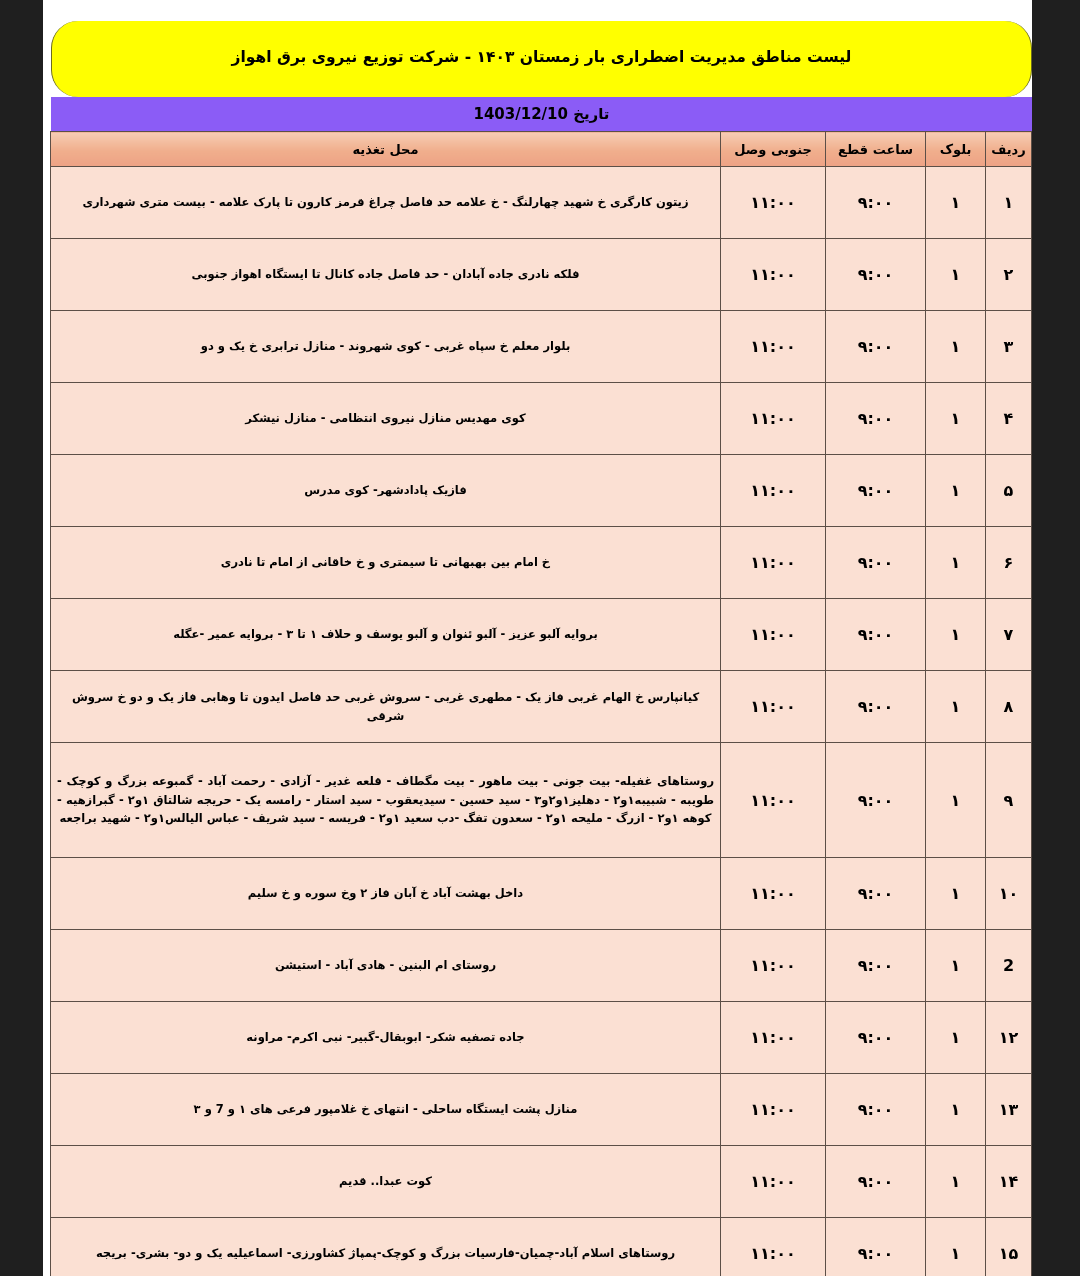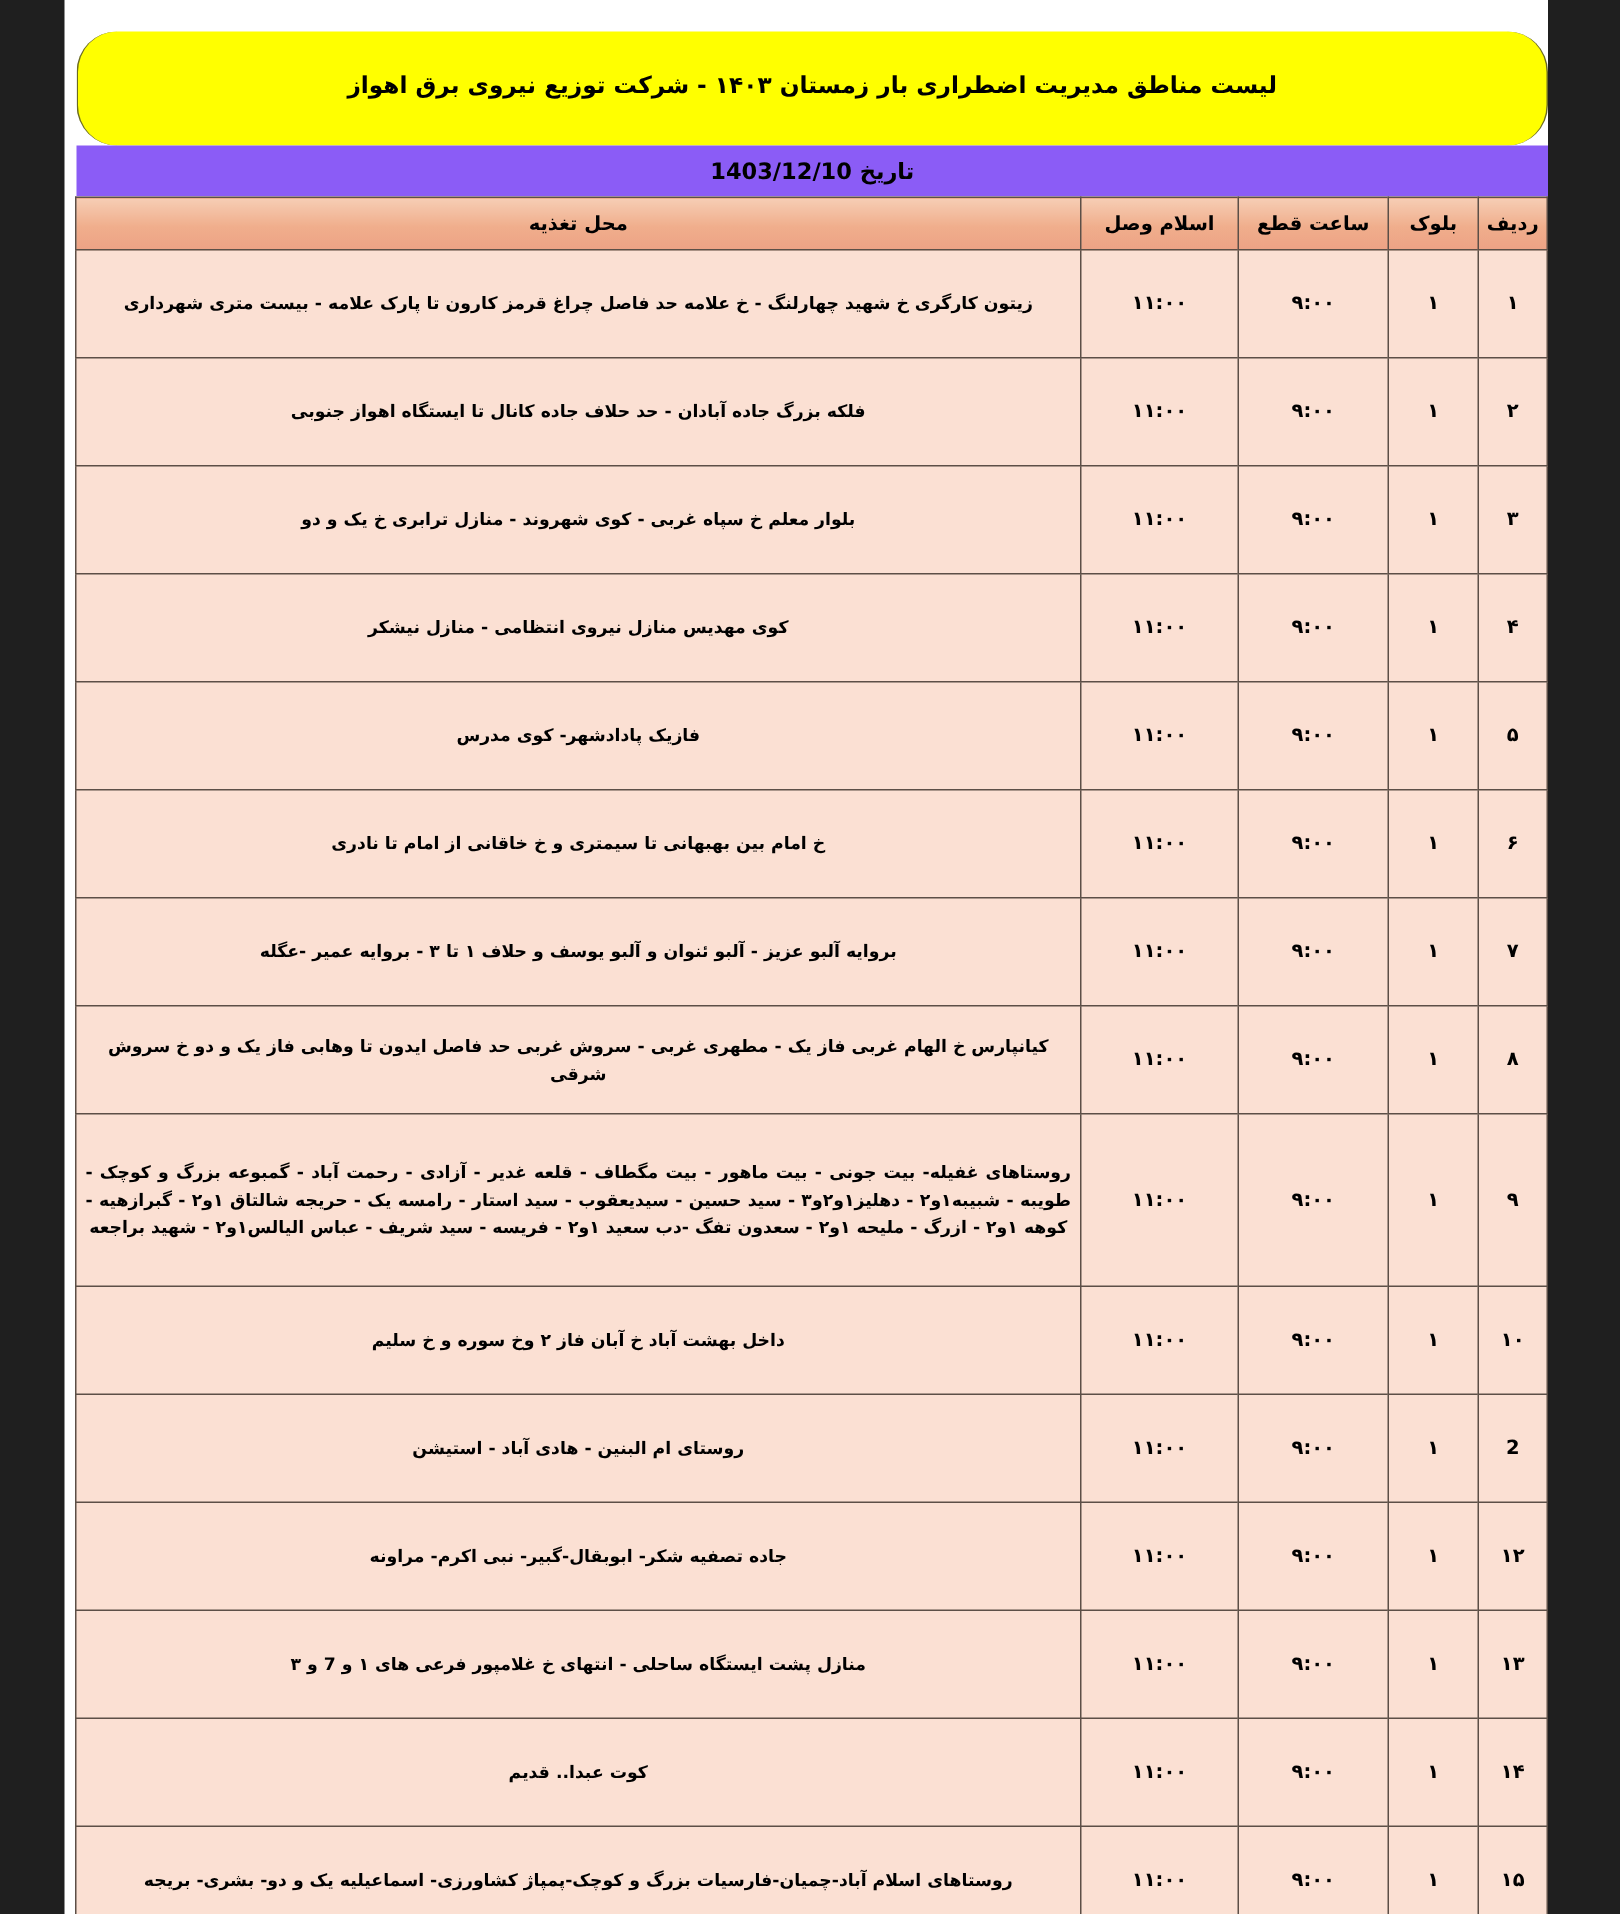--- a/index.html
+++ b/index.html
@@ -111,21 +111,21 @@
   }
   td.c-loc.multi { text-align: justify; text-align-last: center; }
 
   
   .col-radif  { width: 46px; }
   .col-block  { width: 60px; }
   .col-ghat   { width: 100px; }
   .col-vasl   { width: 105px; }
   .col-loc    { width: 670px; }
 
-  .num { font-size: 13px; }
+  .num { font-size: 16px; }
 </style>
 </head>
 <body>
 
 <div class="screen">
   <div class="page-sheet"></div>
 
   <div class="doc">
 
     <div class="title-bar">لیست مناطق مدیریت اضطراری بار زمستان ۱۴۰۳ - شرکت توزیع نیروی برق اهواز</div>
@@ -140,38 +140,38 @@
         <col class="col-block">
         <col class="col-ghat">
         <col class="col-vasl">
         <col class="col-loc">
       </colgroup>
       <thead>
         <tr>
           <th>ردیف</th>
           <th>بلوک</th>
           <th>ساعت قطع</th>
-          <th>اسلام وصل</th>
+          <th>جنوبی وصل</th>
           <th>محل تغذیه</th>
         </tr>
       </thead>
       <tbody id="sched-body">
           <tr>
             <td class="num">۱</td>
             <td class="num">۱</td>
             <td class="num">۹:۰۰</td>
             <td class="num">۱۱:۰۰</td>
             <td class="c-loc">زیتون کارگری خ شهید چهارلنگ - خ علامه حد فاصل چراغ قرمز کارون تا پارک علامه - بیست متری شهرداری</td>
           </tr>
           <tr>
             <td class="num">۲</td>
             <td class="num">۱</td>
             <td class="num">۹:۰۰</td>
             <td class="num">۱۱:۰۰</td>
-            <td class="c-loc">فلکه بزرگ جاده آبادان -  حد حلاف جاده کانال تا ایستگاه اهواز جنوبی</td>
+            <td class="c-loc">فلکه نادری جاده آبادان -  حد فاصل جاده کانال تا ایستگاه اهواز جنوبی</td>
           </tr>
           <tr>
             <td class="num">۳</td>
             <td class="num">۱</td>
             <td class="num">۹:۰۰</td>
             <td class="num">۱۱:۰۰</td>
             <td class="c-loc">بلوار معلم خ سپاه غربی - کوی شهروند - منازل ترابری خ یک و دو</td>
           </tr>
           <tr>
             <td class="num">۴</td>

